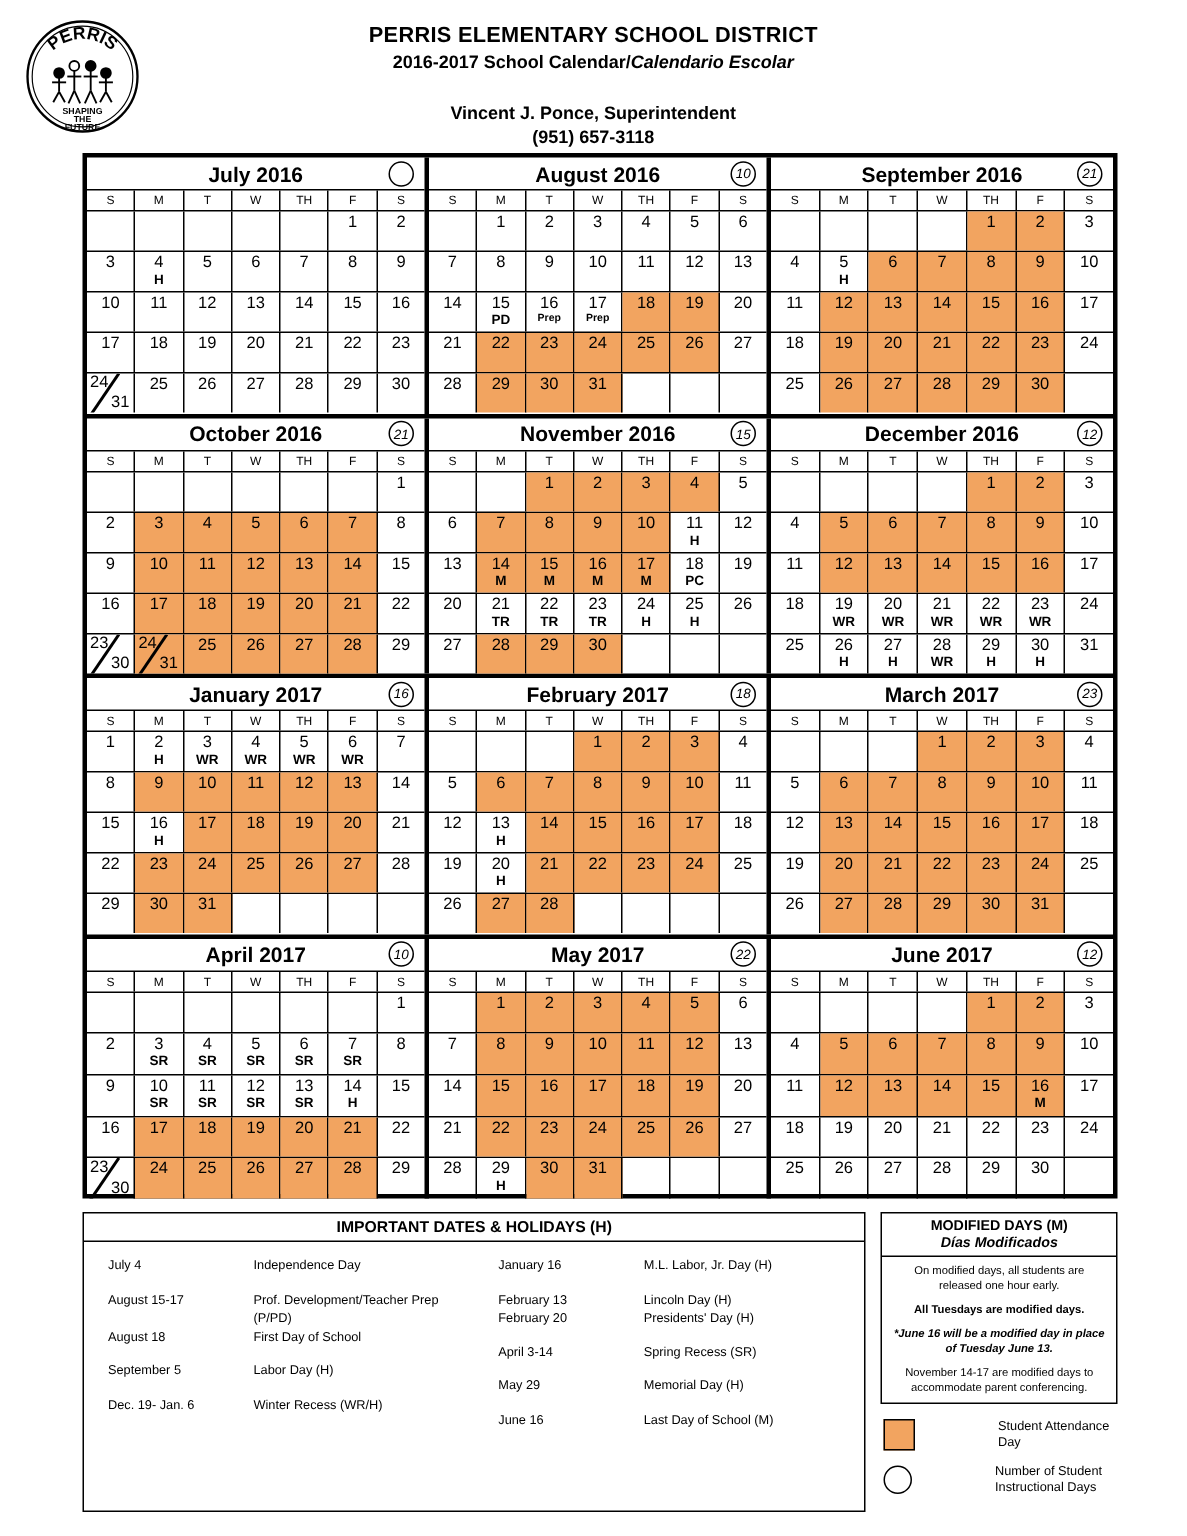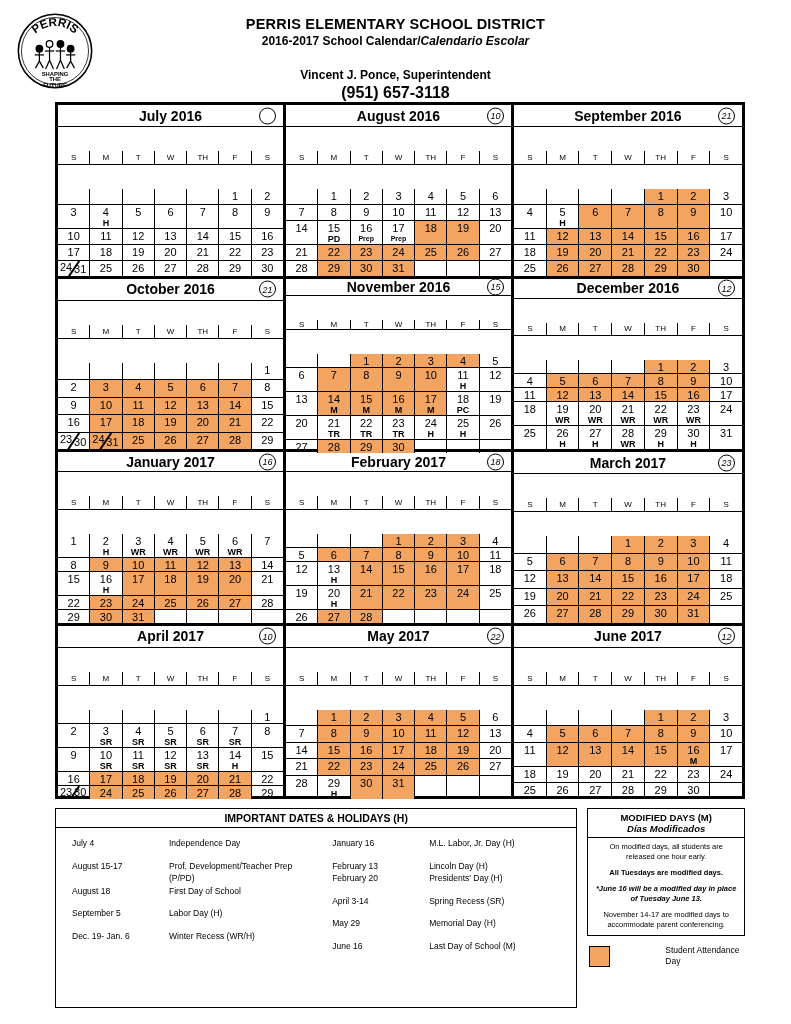--- a/index.html
+++ b/index.html
@@ -42,21 +42,21 @@
     font-weight: bold;
     margin-top: 2px;
   }
   .hdr-line2 .es { font-style: italic; }
   .hdr-line3 {
     font-size: 12px;
     font-weight: bold;
     margin-top: 20px;
   }
   .hdr-line4 {
-    font-size: 16px;
+    font-size: 12px;
     font-weight: bold;
     margin-top: 2px;
   }
 
   
   .cal-frame {
     position: absolute;
     left: 55px;
     top: 102px;
     width: 690px;
@@ -72,21 +72,20 @@
     box-sizing: border-box;
   }
   .cal-row:last-child { border-bottom: none; }
 
   .month {
     width: 33.3333%;
     border-right: 3px solid #000;
     box-sizing: border-box;
     display: flex;
     flex-direction: column;
-    gap: 24px;
   }
   .month:last-child { border-right: none; }
 
   .month-title {
     height: 22px;
     border-bottom: 1px solid #000;
     display: flex;
     align-items: center;
     justify-content: center;
     position: relative;
@@ -1982,15 +1981,22 @@
         <p class="mod-p bolditalic">*June 16 will be a modified day in place of Tuesday June 13.</p>
         <p class="mod-p">November 14-17 are modified days to accommodate parent conferencing.</p>
       </div>
     </div>
 
     <div class="legend">
       <div class="legend-row">
         <div class="legend-swatch"></div>
         <div class="legend-label">Student Attendance Day</div>
       </div>
+      <div class="legend-row two-line">
+        <div class="legend-circle"></div>
+        <div class="legend-label">
+          <span>Number of Student</span><br>
+          <span>Instructional Days</span>
+        </div>
+      </div>
     </div>
   </div>
 </div>
 
 </body></html>

